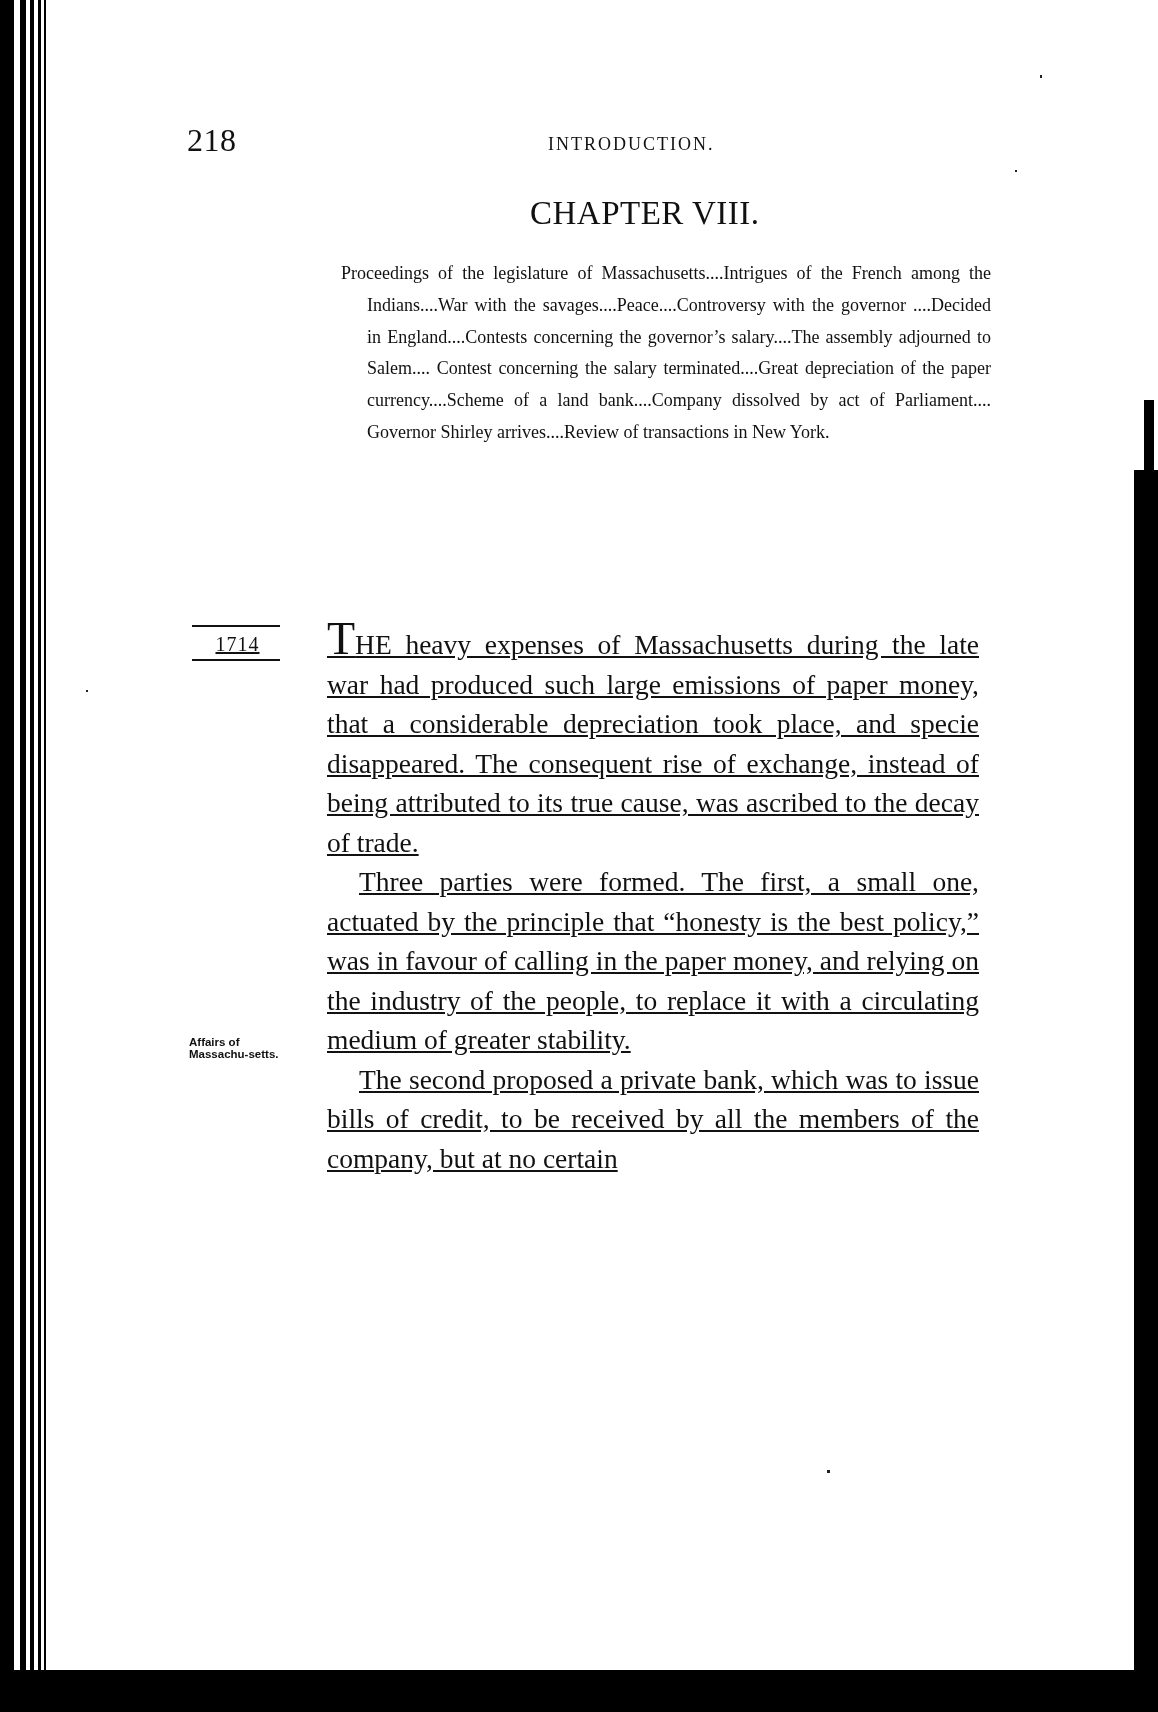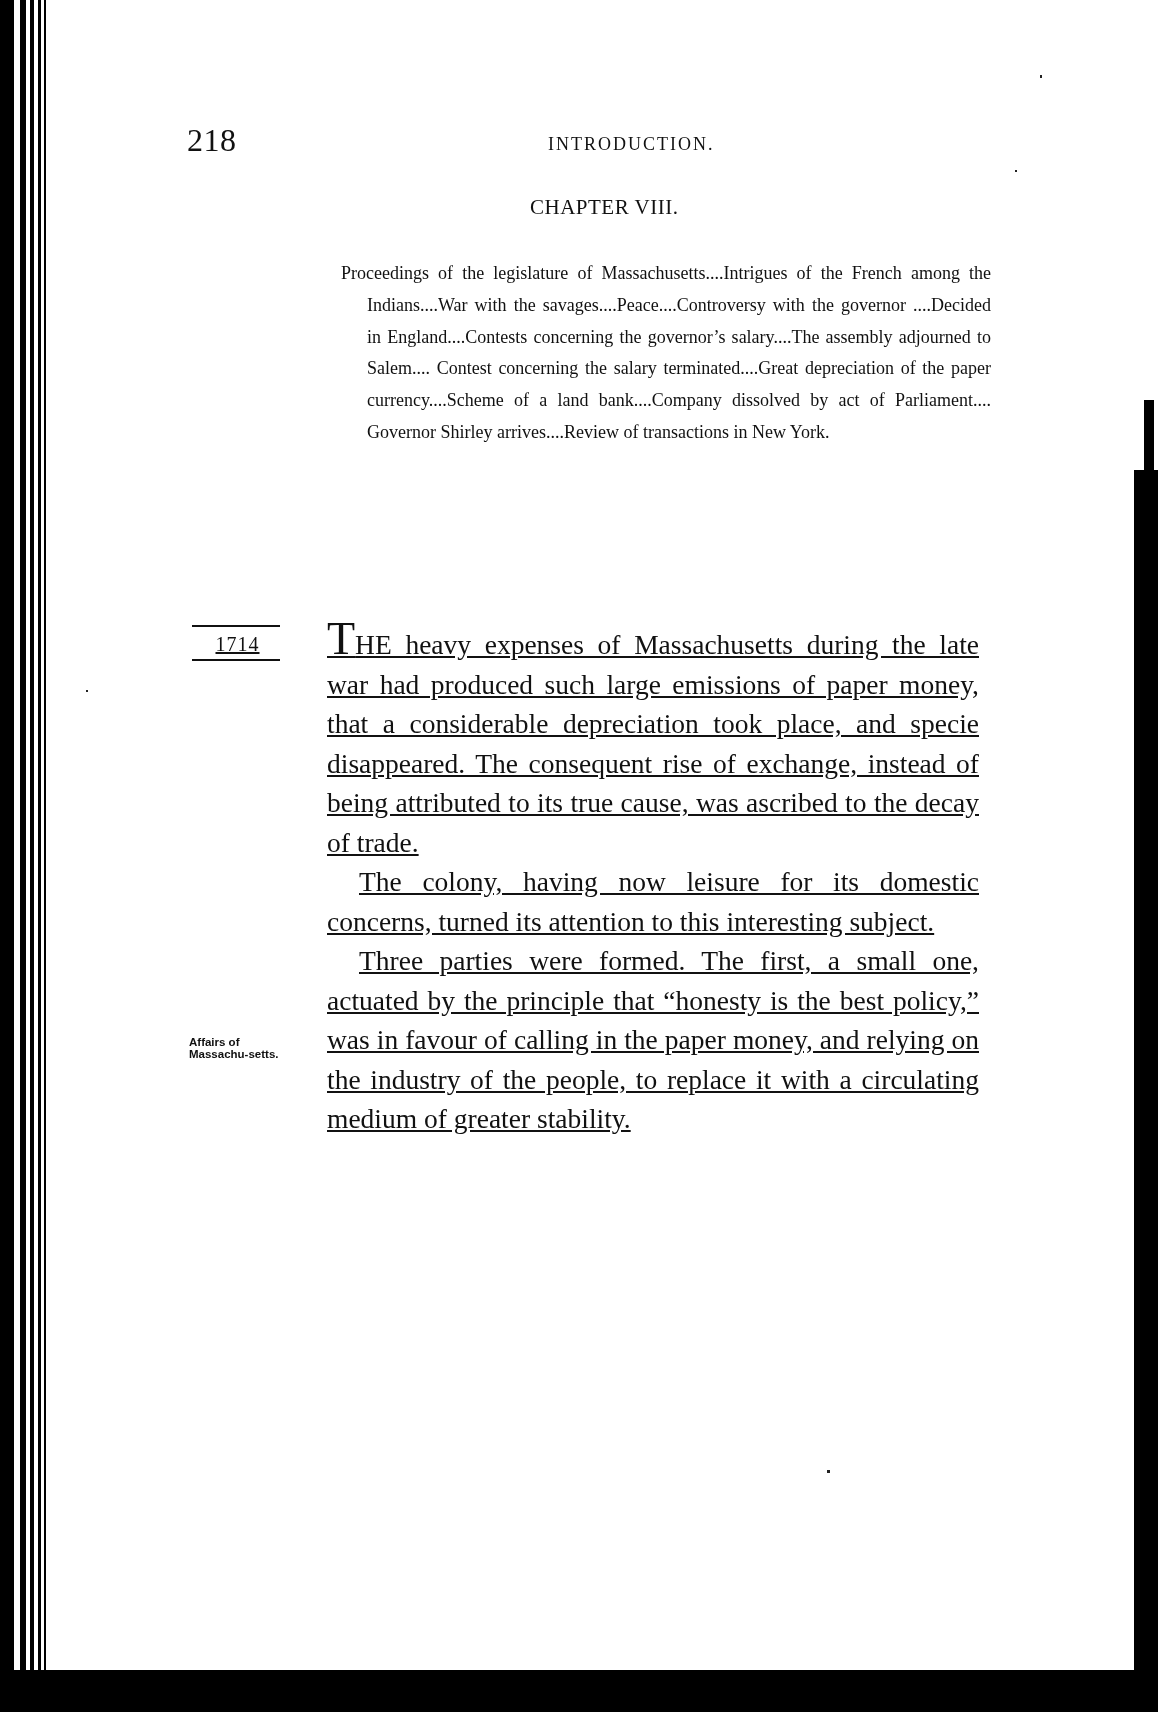--- a/index.html
+++ b/index.html
@@ -25,21 +25,21 @@
   }
 
   .running-head { position: absolute; top: 122px; left: 0; width: 920px; height: 40px; }
   .page-number {
     position: absolute; left: 187px; top: 0; font-size: 32px; letter-spacing: 0.5px;
   }
   .running-title {
     position: absolute; left: 548px; top: 12px; font-size: 18px; letter-spacing: 2px;
   }
   .chapter-heading {
-    position: absolute; top: 195px; left: 530px; font-size: 21px; letter-spacing: 0.5px;
+    position: absolute; top: 195px; left: 530px; font-size: 33px; letter-spacing: 0.5px;
   }
   .summary {
     position: absolute; top: 258px; left: 328px; width: 650px;
     font-size: 18px; line-height: 31.8px; text-align: justify;
     text-indent: -26px; padding-left: 26px; box-sizing: border-box; margin-left: 13px;
   }
   .margin-date {
     position: absolute; left: 195px; top: 625px; width: 85px; text-align: center; text-decoration: underline;
   }
   .margin-date .rule { height: 2px; background: #111; width: 88px; margin-left: -3px; }
@@ -88,15 +88,15 @@
 <div class="margin-date">
   <div class="rule top"></div>
   <div class="year">1714</div>
   <div class="rule bottom"></div>
 </div>
 
 <div class="margin-note">Affairs of Massachu-setts.</div>
 
 <div class="body-text">
   <p><span class="drop-cap">T</span><span>HE heavy expenses of Massachusetts during the late war had produced such large emissions of paper money, that a considerable depreciation took place, and specie disappeared.  The consequent rise of exchange, instead of being attributed to its true cause, was ascribed to the decay of trade.</span></p>
-  <p>The colony, having now leisure for its domestic concerns, turned its attention to this interesting subject.</p>
   <p>Three parties were formed.  The first, a small one, actuated by the principle that “honesty is the best policy,” was in favour of calling in the paper money, and relying on the industry of the people, to replace it with a circulating medium of greater stability.</p>
+  <p>The second proposed a private bank, which was to issue bills of credit, to be received by all the members of the company, but at no certain</p>
 </div>
 
 </body></html>

